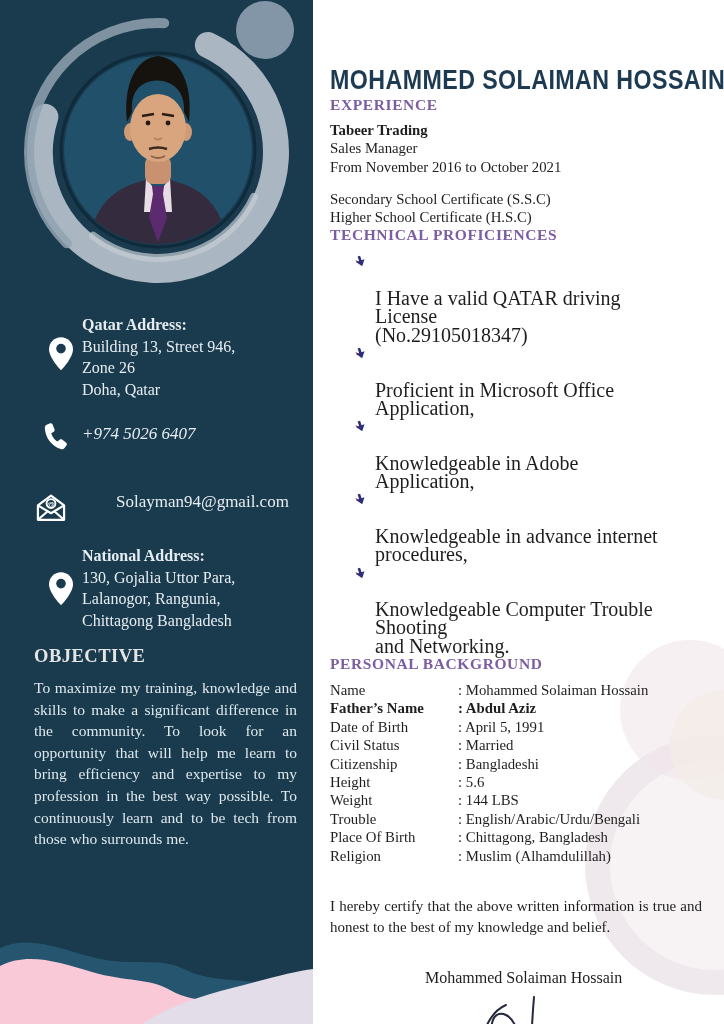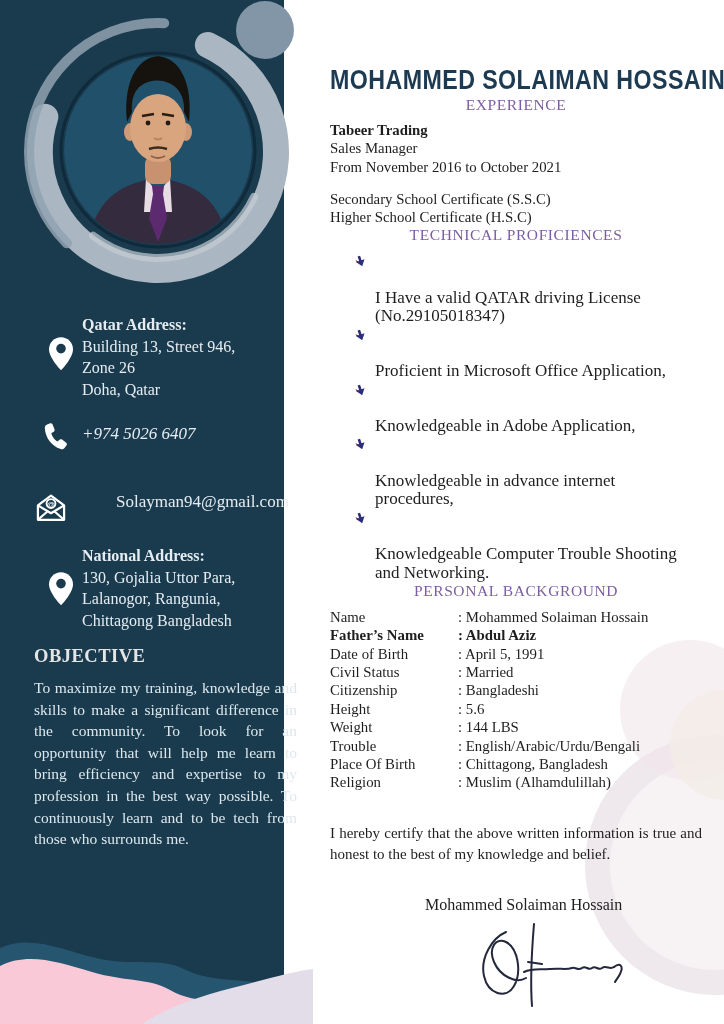--- a/index.html
+++ b/index.html
@@ -1,19 +1,19 @@
 <!DOCTYPE html>
 <html><head>
 <meta charset="utf-8">
 <style>
   html,body{margin:0;padding:0;background:#ffffff;}
   .page{position:relative;width:724px;height:1024px;background:#ffffff;overflow:hidden;
         font-family:"Liberation Serif", serif;color:#1e1e1e;}
   
-  .sidebar{position:absolute;left:0;top:0;width:284px;height:1024px;background:#1a3b4e;color:#e6edf2;}
+  .sidebar{position:absolute;left:0;top:0;width:313px;height:1024px;background:#1a3b4e;color:#e6edf2;}
   .photo-wrap{position:absolute;left:0;top:0;width:313px;height:300px;}
   .contact{position:absolute;left:0;width:313px;}
   .c-icon{position:absolute;left:36px;top:2px;width:34px;height:36px;}
   .c-body{margin-left:82px;font-size:16px;line-height:21.5px;}
   .c-title{font-weight:bold;}
   .pre{white-space:pre-line;}
   .qatar{top:314px;}
   .qatar .c-icon{top:22px;left:44px;}
   .phone-row{top:424px;font-style:italic;}
   .phone-row .c-icon{top:-4px;left:36px;}
@@ -26,31 +26,31 @@
   .objective{position:absolute;left:34px;top:646px;width:263px;}
   .objective h2{margin:0 0 10px 0;font-size:18.5px;letter-spacing:.5px;color:#e5e5e5;}
   .objective p{margin:0;font-size:15.5px;line-height:21.6px;text-align:justify;color:#dde8ee;}
   .waves{position:absolute;left:0;bottom:0;width:313px;height:124px;}
   
   .main{position:absolute;left:330px;top:0;width:372px;z-index:1;}
   .decor{position:absolute;border-radius:50%;z-index:0;}
   h1.name{margin:64px 0 0 0;font-family:"Liberation Sans", sans-serif;font-weight:800;
           font-size:28px;line-height:32px;color:#1c3a52;letter-spacing:.5px;white-space:nowrap;
           transform:scaleX(.83);transform-origin:left center;}
-  h3.sec{margin:0;font-size:15.5px;color:#7c5da3;letter-spacing:.6px;font-weight:normal;text-align:center;}
+  h3.sec{margin:0;font-size:15.5px;color:#7c5da3;letter-spacing:.6px;font-weight:bold;}
   .sec-exp{margin-top:16px;}
   .job{margin-top:7px;font-size:14.8px;line-height:18.3px;}
   .job + .job{margin-top:19px;}
   .job .company{font-weight:bold;}
   .sec-edu{margin-top:19px;}
   .edu-list{margin-top:14px;font-size:14.8px;line-height:18.3px;}
   .sec-tech{margin-top:11px;}
   .tech-list{margin:8px 0 0 0;padding:0;list-style:none;}
   .tech-list li{position:relative;margin-left:24px;padding-left:21px;width:305px;
-                font-size:17px;line-height:18.3px;white-space:pre-line;}
+                font-size:20px;line-height:18.3px;white-space:pre-line;}
   .bullet{position:absolute;left:0;top:3px;width:13px;height:13px;}
   .sec-pers{margin-top:16px;}
   .ptable{margin-top:8px;display:grid;grid-template-columns:128px auto;font-size:14.8px;line-height:18.4px;}
   .bold-row > div{font-weight:bold;}
   .declaration{margin:31px 0 0 0;width:372px;font-size:15px;line-height:21px;text-align:justify;}
   .sig-name{margin:31px 0 0 0;padding-left:95px;font-size:16px;}
   .signature{margin:4px 0 0 138px;width:180px;height:100px;}
 </style>
 </head>
 <body>

